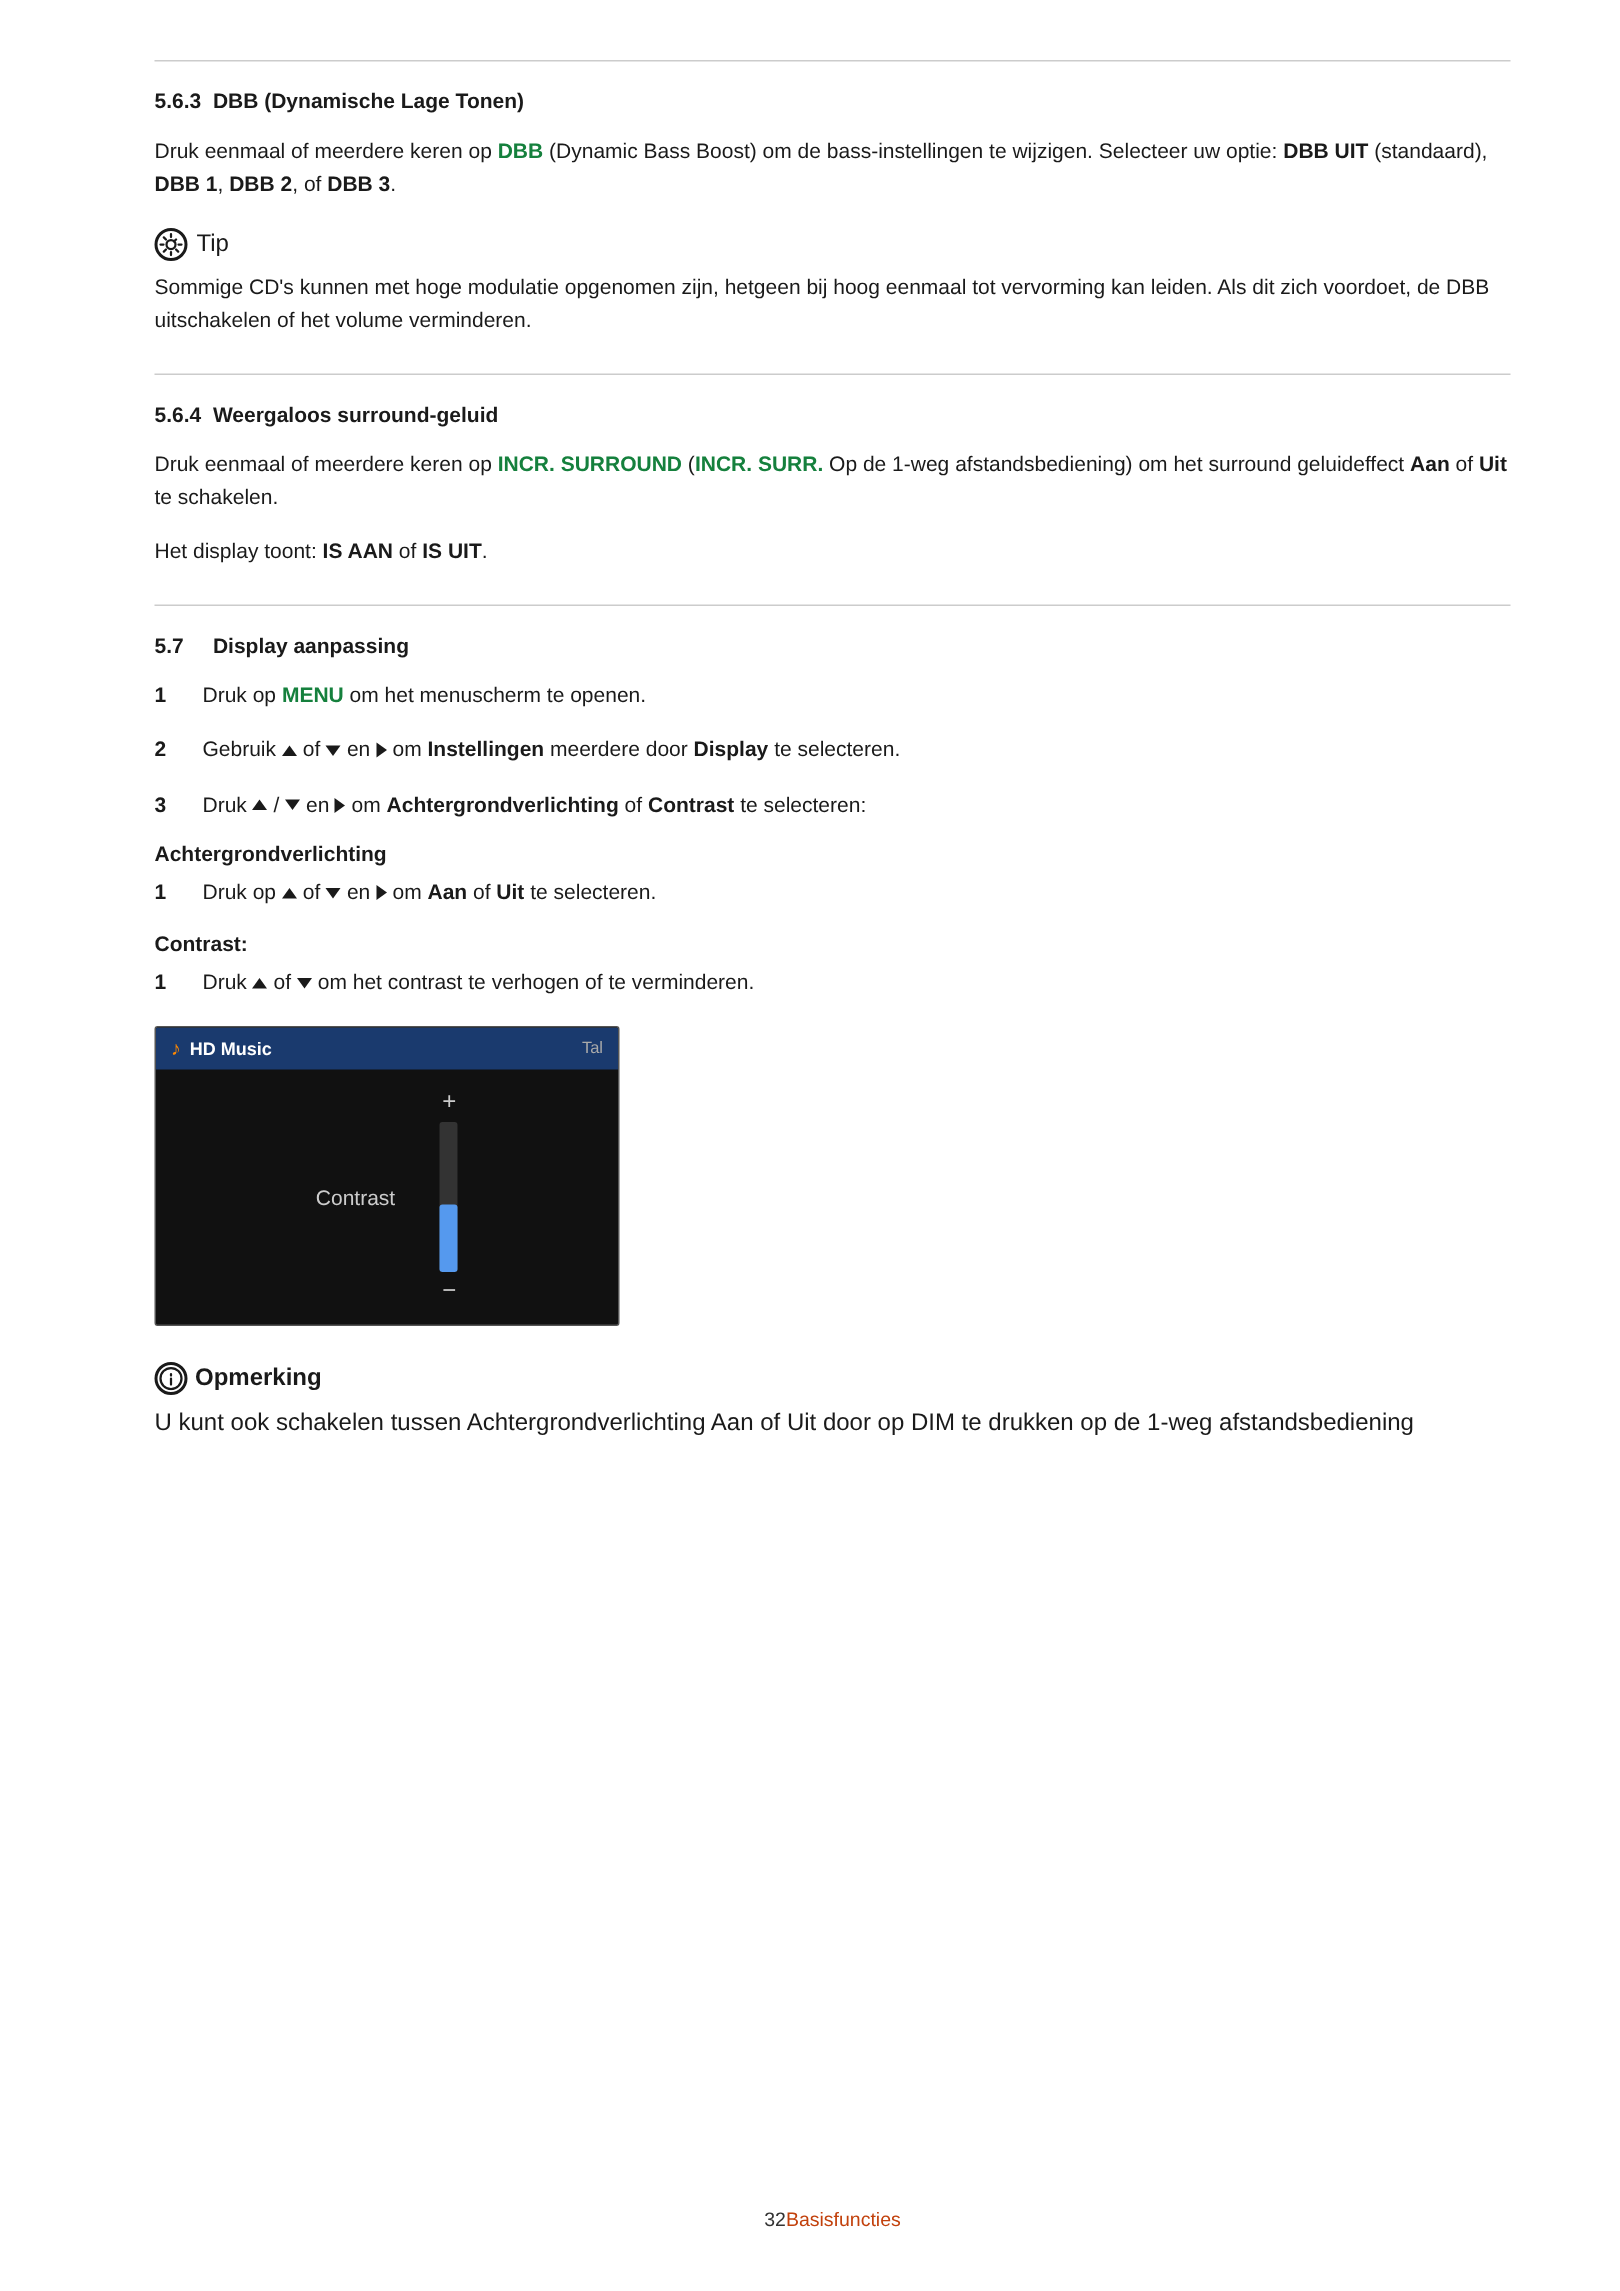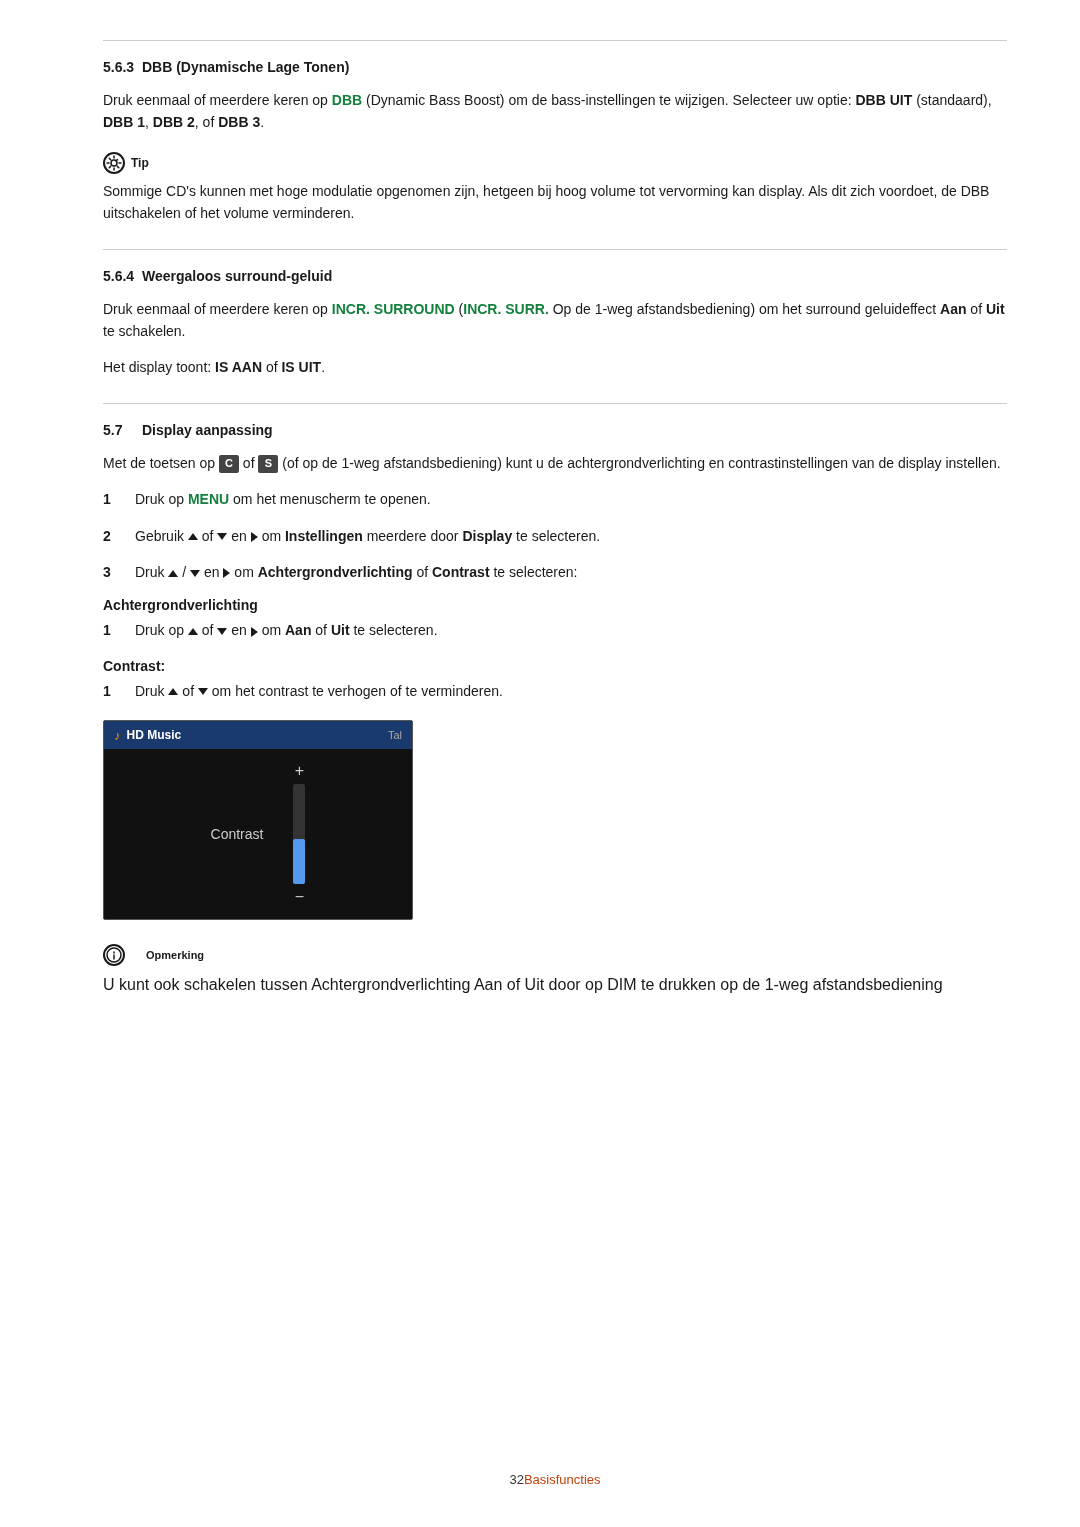--- a/index.html
+++ b/index.html
@@ -40,22 +40,22 @@
       color: #15803d;
       font-weight: bold;
     }
     .tip-box {
       margin: 18px 0 24px 0;
     }
     .tip-header {
       display: flex;
       align-items: center;
       gap: 6px;
-      font-weight: bold;
-      font-size: 12px;
+      font-weight: normal;
+      font-size: 16px;
       margin-bottom: 6px;
     }
     .tip-icon {
       width: 22px;
       height: 22px;
       border: 2px solid #1a1a1a;
       border-radius: 50%;
       display: flex;
       align-items: center;
       justify-content: center;
@@ -172,23 +172,23 @@
     .slider-minus {
       color: #ccc;
       font-size: 16px;
     }
     .opmerking-box {
       margin-top: 8px;
     }
     .opmerking-header {
       display: flex;
       align-items: center;
-      gap: 21px;
-      font-weight: bold;
-      font-size: 11px;
+      gap: 5px;
+      font-weight: bold;
+      font-size: 16px;
       margin-bottom: 6px;
     }
     .opmerking-icon {
       width: 22px;
       height: 22px;
       border-radius: 50%;
       border: 2px solid #1a1a1a;
       display: flex;
       align-items: center;
       justify-content: center;
@@ -275,21 +275,21 @@
     <div class="tip-box">
       <div class="tip-header">
         <div class="tip-icon">
           <svg viewBox="0 0 16 16" fill="none" xmlns="http://www.w3.org/2000/svg">
             <circle cx="8" cy="8" r="3" stroke="#1a1a1a" stroke-width="1.5"></circle>
             <path d="M8 1v2M8 13v2M1 8h2M13 8h2M3.22 3.22l1.41 1.41M11.37 11.37l1.41 1.41M11.37 4.63l-1.41 1.41M4.63 11.37l-1.41 1.41" stroke="#1a1a1a" stroke-width="1.5" stroke-linecap="round"></path>
           </svg>
         </div>
         <span>Tip</span>
       </div>
-      <p class="tip-text">Sommige CD's kunnen met hoge modulatie opgenomen zijn, hetgeen bij hoog volume tot vervorming kan display. Als dit zich voordoet, de DBB uitschakelen of het volume verminderen.</p>
+      <p class="tip-text">Sommige CD's kunnen met hoge modulatie opgenomen zijn, hetgeen bij hoog eenmaal tot vervorming kan leiden. Als dit zich voordoet, de DBB uitschakelen of het volume verminderen.</p>
     </div>
   </div>
 
   <hr class="section-divider">
   <div class="section-block">
     <div class="section-heading">
       <span class="section-number">5.6.4</span>&nbsp;&nbsp;<span>Weergaloos surround-geluid</span>
     </div>
     <p class="body-text">
       <span>Druk eenmaal of meerdere keren op </span><span class="highlight-blue">INCR. SURROUND</span><span> (</span><span class="highlight-blue">INCR. SURR.</span><span> Op de 1-weg afstandsbediening) om het surround geluideffect </span><strong>Aan</strong><span> of </span><strong>Uit</strong><span> te schakelen.</span>
@@ -298,23 +298,20 @@
       <span>Het display toont: </span><strong>IS AAN</strong> <span>of</span> <strong>IS UIT</strong><span>.</span>
     </p>
   </div>
 
   <hr class="section-divider">
   <div class="section-block">
     <div class="section-heading">
       <span class="section-number">5.7</span>&nbsp;&nbsp;&nbsp;&nbsp;&nbsp;<span>Display aanpassing</span>
     </div>
 
-    <p class="body-text">
-      <span>Met de toetsen op </span><span class="inline-icon-box">C</span><span> of </span><span class="inline-icon-box">S</span><span> (of op de 1-weg afstandsbediening) kunt u de achtergrondverlichting en contrastinstellingen van de display instellen.</span>
-    </p>
 
     <ul class="numbered-list">
       <li>
         <span class="list-number">1</span>
         <span>
           <span>Druk op </span><span class="highlight-blue">MENU</span><span> om het menuscherm te openen.</span>
         </span>
       </li>
       <li>
         <span class="list-number">2</span>

